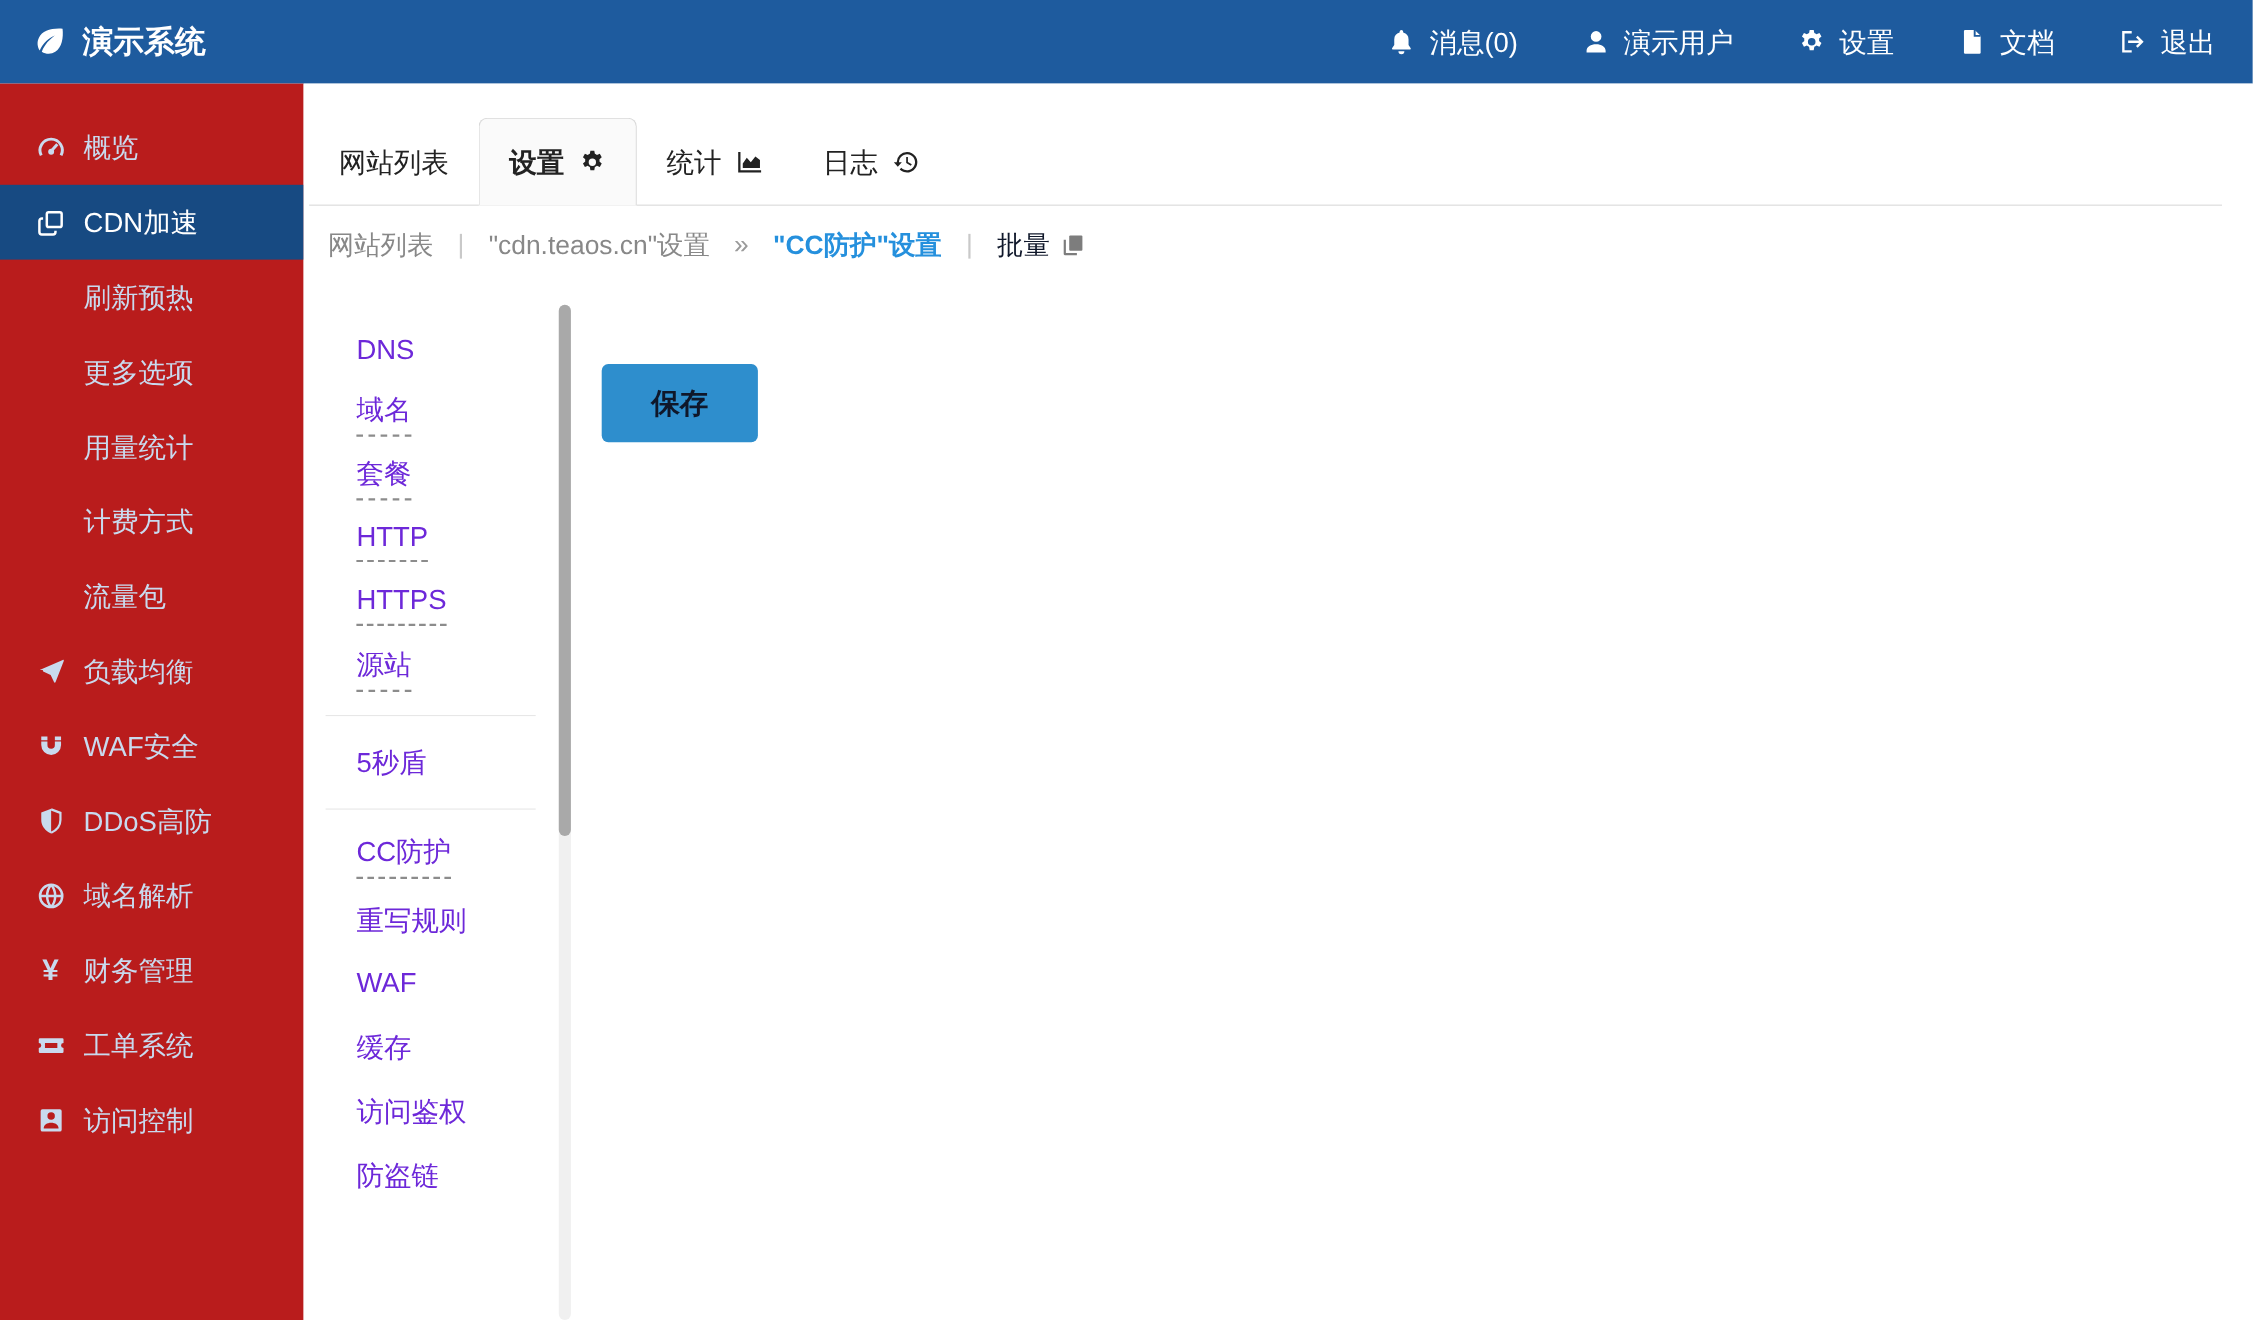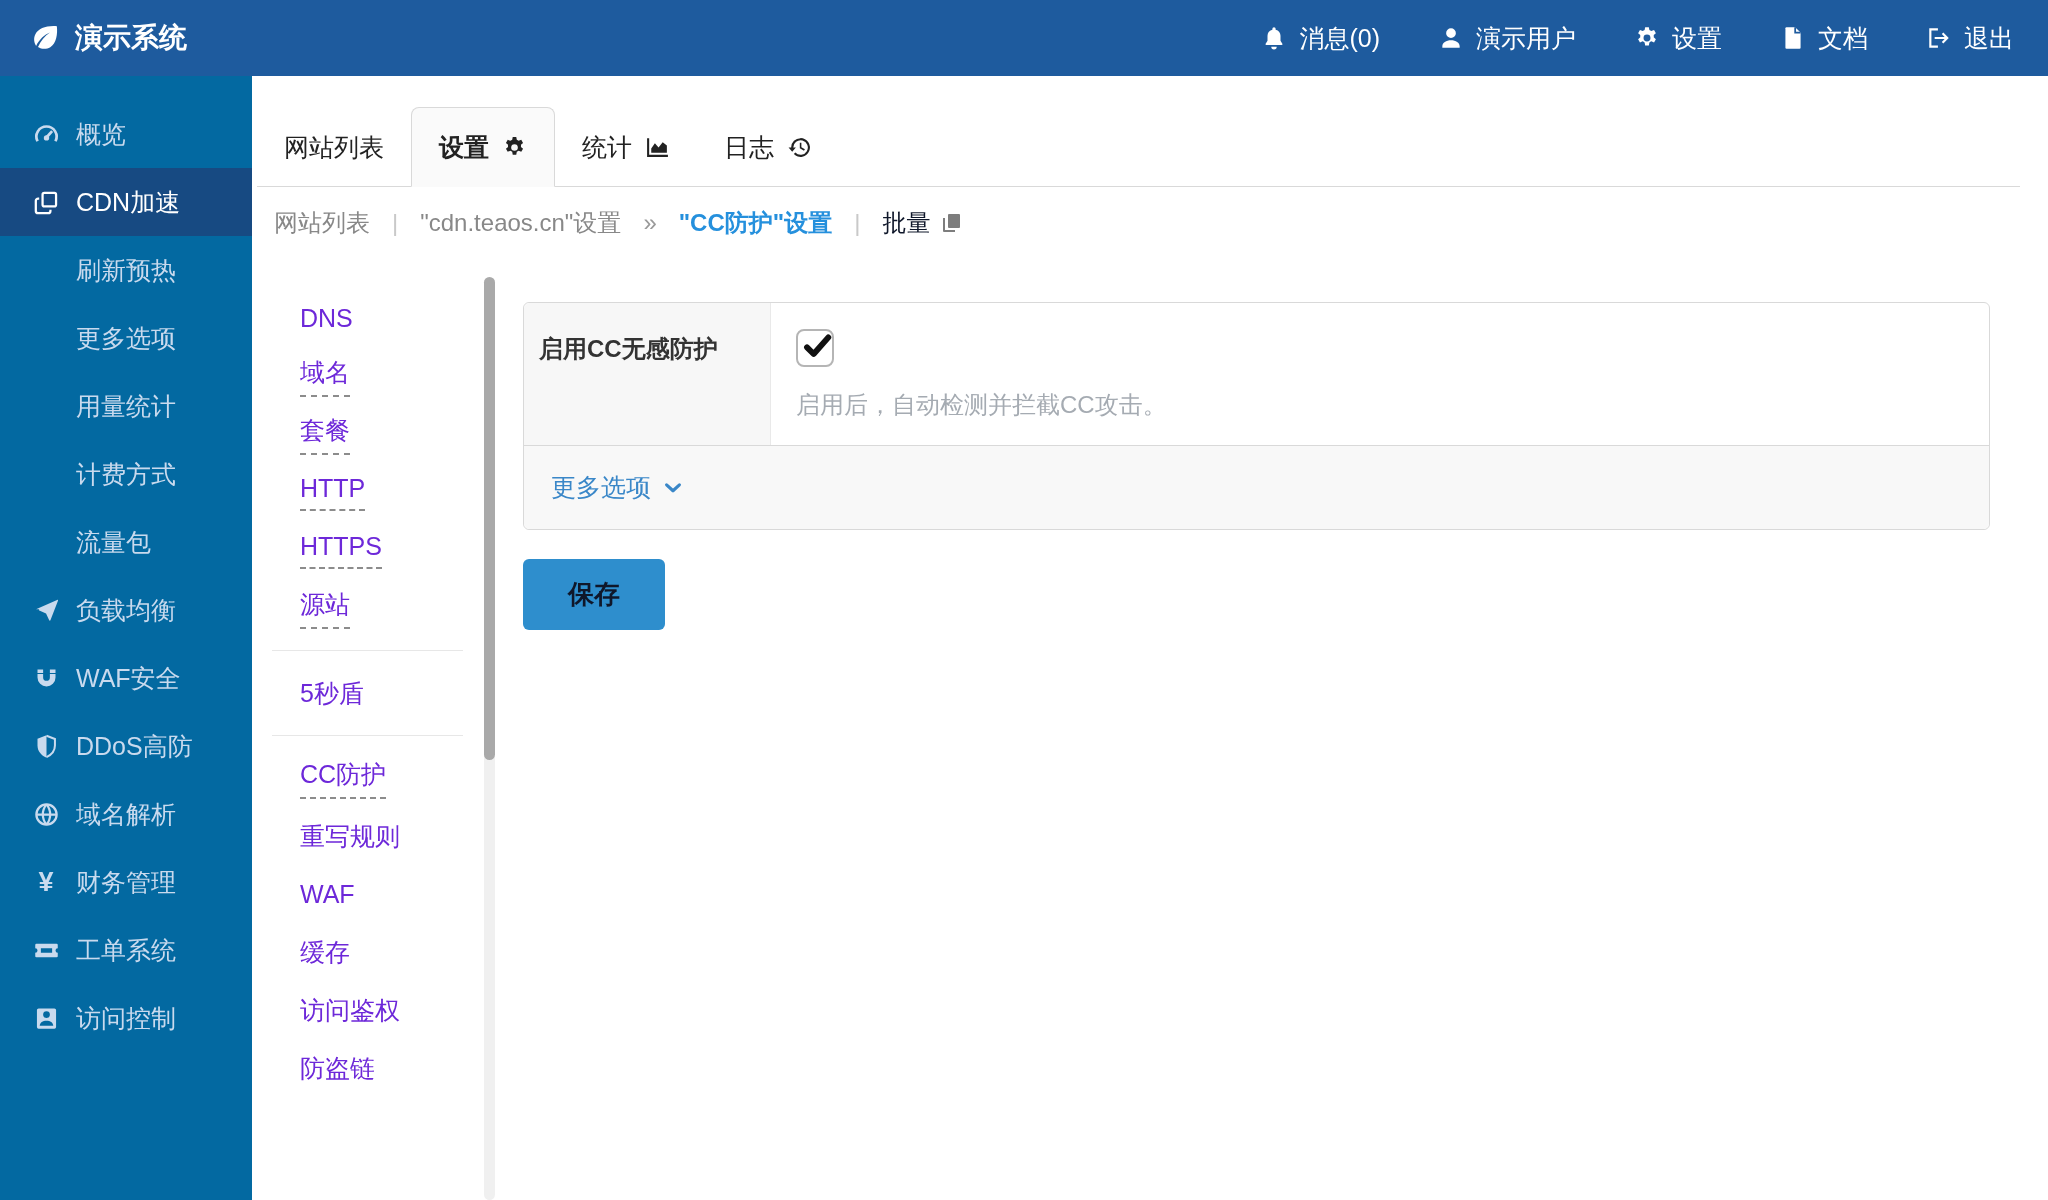--- a/index.html
+++ b/index.html
@@ -12,21 +12,21 @@
   .brand { display:flex; align-items:center; gap:15px; font-size:28px; font-weight:bold; }
   .brand svg { width:30px; height:30px; }
   .topbar-right { margin-left:auto; display:flex; gap:58px; }
   .top-item { display:flex; align-items:center; gap:12px; font-size:25px; cursor:pointer; }
   .top-item svg { width:26px; height:26px; }
 
   
   .layout { display:flex; height:1124px; }
 
   
-  .sidebar { width:252px; background:#0369a1; padding-top:24px; flex:none; }
+  .sidebar { width:276px; background:#b91c1c; padding-top:24px; flex:none; }
   .side-item { height:68px; display:flex; align-items:center; padding-left:28px;
                color:#c9daee; font-size:25px; cursor:pointer; }
   .side-item .sicon { width:36px; height:28px; display:flex; align-items:center;
                       justify-content:center; margin-right:12px; flex:none; }
   .side-item .sicon svg { width:27px; height:27px; }
   .side-item.child { padding-left:76px; }
   .side-item.active { background:#174a82; color:#fff; }
   .yen { font-size:27px; font-weight:bold; }
 
   
@@ -321,38 +321,17 @@
           </div>
         <div class="nav-item">
             <span>防盗链</span>
           </div>
         <div class="sb-track">
           <div class="sb-thumb"></div>
         </div>
       </div>
 
       <div class="form-area">
-        <div class="card">
-          <div class="card-row">
-            <div class="card-label">启用CC无感防护</div>
-            <div class="card-value">
-              <div class="checkbox">
-                <svg viewBox="0 0 24 24">
-                    <path d="M4.5 13 9.5 18 20.5 5.5" fill="none" stroke="#111" stroke-width="4.4" stroke-linecap="round" stroke-linejoin="round"></path>
-                  </svg>
-              </div>
-              <div class="desc">启用后，自动检测并拦截CC攻击。</div>
-            </div>
-          </div>
-          <div class="card-footer">
-            <span class="more-link">
-              <span>更多选项</span>
-              <svg viewBox="0 0 24 24">
-                  <path d="M5 8.5l7 6.5 7-6.5" fill="none" stroke="currentColor" stroke-width="3.4" stroke-linecap="round" stroke-linejoin="round"></path>
-                </svg>
-            </span>
-          </div>
-        </div>
         <button class="save-btn">保存</button>
       </div>
     </div>
   </main>
 </div>
 
 </body></html>

